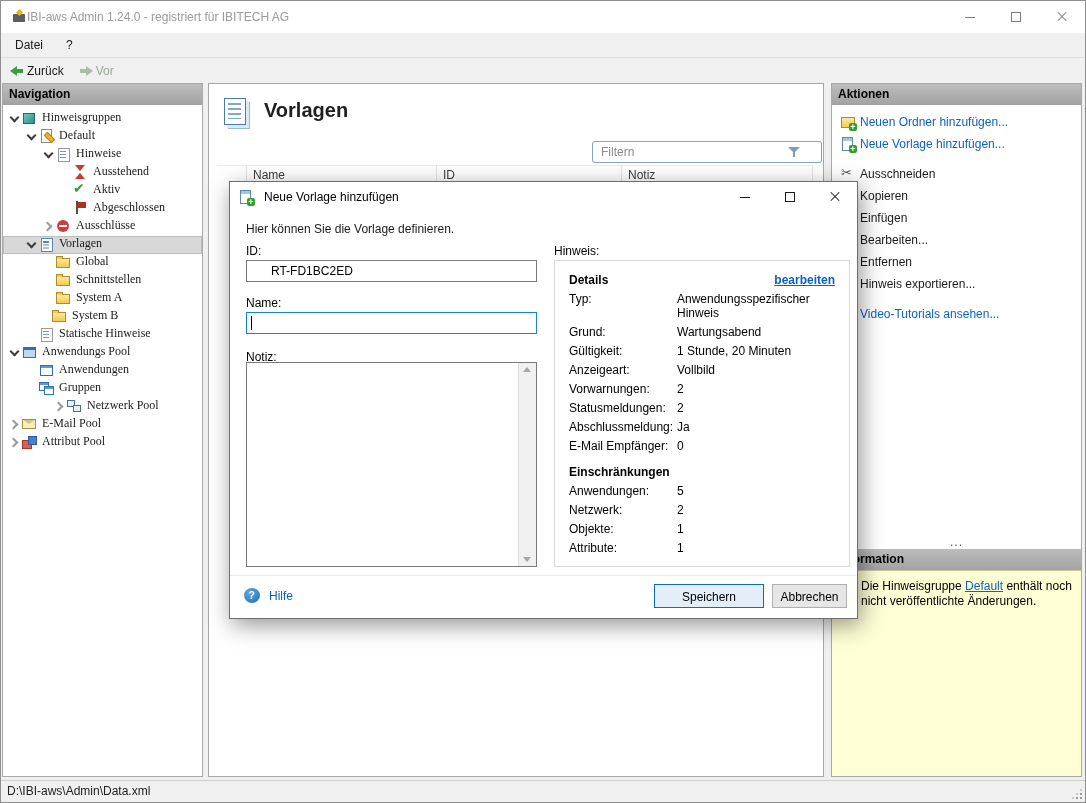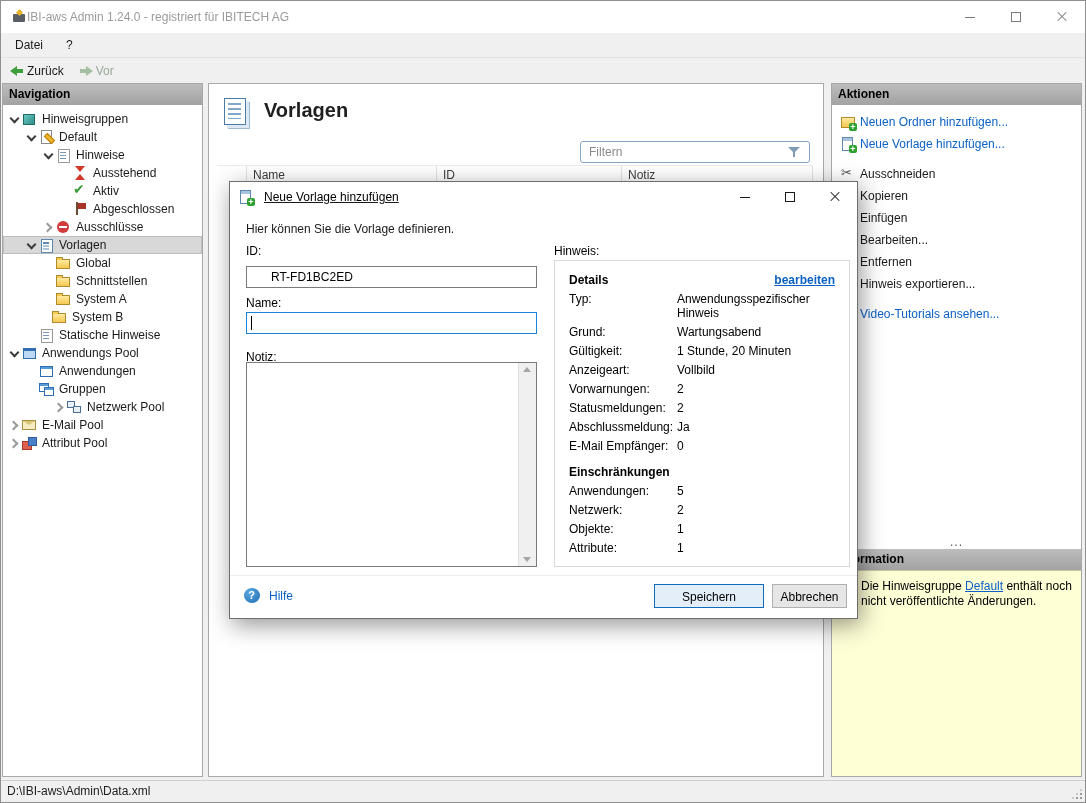--- a/index.html
+++ b/index.html
@@ -34,21 +34,21 @@
   .arrow-back::after{content:"";position:absolute;left:8px;top:5px;width:6px;height:4px;background:#3c9e3c;}
   .arrow-fwd::before{content:"";position:absolute;right:1px;top:2px;border-top:5px solid transparent;border-bottom:5px solid transparent;border-left:7px solid #a4bfa4;}
   .arrow-fwd::after{content:"";position:absolute;left:2px;top:5px;width:6px;height:4px;background:#a4bfa4;}
 
   
   .workspace{position:absolute;top:82px;left:0;width:1086px;height:699px;background:#f0f0f0;}
   .panel-header{height:21px;line-height:21px;background:linear-gradient(#bdbdbd,#a2a2a2);color:#000;font-weight:bold;padding:0 6px;box-sizing:border-box;}
 
   .nav-panel{position:absolute;left:1px;top:0;width:201px;height:694px;background:#fff;border:1px solid #a8a8a8;box-sizing:border-box;}
   .tree{padding-top:5px;}
-  .tree-row{display:flex;align-items:center;height:18px;white-space:nowrap;}
+  .tree-row{display:flex;align-items:flex-start;height:18px;white-space:nowrap;font-family:Liberation Serif, serif;}
   .tree-row.selected{background:#d8d8d8;box-shadow:inset 0 0 0 1px #bdbdbd;}
   .expander{flex:0 0 14px;height:16px;position:relative;display:inline-block;}
   .expander.open::before{content:"";position:absolute;left:4px;top:4px;width:5px;height:5px;border-right:2px solid #3c3c3c;border-bottom:2px solid #3c3c3c;transform:rotate(45deg);}
   .expander.closed::before{content:"";position:absolute;left:3px;top:5px;width:5px;height:5px;border-right:2px solid #9a9a9a;border-bottom:2px solid #9a9a9a;transform:rotate(-45deg);}
   .tree-label{margin-left:1px;}
 
   
   .ticon{width:16px;height:16px;position:relative;display:inline-block;flex:0 0 16px;margin-right:4px;}
   .ic-cube::before{content:"";position:absolute;left:2px;top:3px;width:10px;height:9px;background:linear-gradient(135deg,#6cc8c0,#2e8f89);border:1px solid #1f6b66;}
   .ic-page-edit::before{content:"";position:absolute;left:3px;top:1px;width:9px;height:12px;background:#fff;border:1px solid #8a8a8a;}
@@ -105,21 +105,21 @@
   
   .main-panel{position:absolute;left:207px;top:0;width:616px;height:694px;background:#fff;border:1px solid #a8a8a8;box-sizing:border-box;}
   .main-header{position:absolute;left:12px;top:10px;display:flex;align-items:center;}
   .ic-vorlagen-big{position:relative;width:30px;height:32px;}
   .ic-vorlagen-big::before{content:"";position:absolute;left:3px;top:4px;width:20px;height:25px;background:#fff;border:1px solid #4a7ba6;box-shadow:3px 3px 0 #dce9f4,4px 4px 0 #9dbad3;}
   .ic-vorlagen-big::after{content:"";position:absolute;left:7px;top:9px;width:13px;height:16px;background:repeating-linear-gradient(to bottom,#7fa8cc 0 2px,transparent 2px 5px);}
   .main-title{margin-left:13px;font-size:20px;font-weight:bold;color:#1f1f1f;}
   .filter-input{position:absolute;left:368px;top:57px;width:230px;height:22px;box-sizing:border-box;border:1px solid #86a7c4;border-radius:3px;padding:0 26px 0 8px;font-family:"Liberation Sans",sans-serif;font-size:12px;color:#333;background:#fff;}
   .filter-input::placeholder{color:#8a8a8a;}
   .filter-wrap{position:absolute;left:368px;top:57px;width:230px;height:22px;}
-  .filter-wrap .filter-input{position:absolute;left:3px;top:0;width:230px;}
+  .filter-wrap .filter-input{position:absolute;left:15px;top:0;width:230px;}
   .table-header{position:absolute;left:8px;right:10px;top:81px;height:20px;display:flex;border-bottom:1px solid #d0d0d0;border-top:1px solid #ececec;}
   .th{line-height:19px;padding-left:6px;color:#3c3c3c;border-right:1px solid #e4e4e4;box-sizing:border-box;}
   .th-icon{width:30px;}
   .th-name{width:190px;}
   .th-id{width:185px;}
   .th-notiz{flex:1;}
   .table-body{position:absolute;left:8px;right:10px;top:102px;bottom:8px;background:#fff;}
 
   
   .right-panel{position:absolute;left:830px;top:0;width:251px;height:694px;display:flex;flex-direction:column;border:1px solid #a8a8a8;box-sizing:border-box;background:#7dd3fc;}
@@ -134,21 +134,21 @@
   .info-link{color:#0b61c4;text-decoration:underline;cursor:pointer;}
 
   
   .statusbar{position:absolute;left:0;bottom:0;width:100%;height:22px;background:#f0f0f0;border-top:1px solid #cfcfcf;box-sizing:border-box;}
   .status-text{line-height:21px;margin-left:6px;color:#222;}
   .grip{position:absolute;right:3px;bottom:3px;width:12px;height:12px;}
   .grip::before{content:"";position:absolute;right:0;bottom:0;width:2px;height:2px;background:#9a9a9a;box-shadow:-4px 0 #9a9a9a,-8px 0 #c9c9c9,0 -4px #9a9a9a,-4px -4px #c9c9c9,0 -8px #c9c9c9;}
 
   
   .dialog{position:absolute;left:228px;top:180px;width:629px;height:438px;background:#fff;border:1px solid #6e6e6e;box-shadow:3px 6px 22px rgba(0,0,0,.42);z-index:50;box-sizing:border-box;}
-  .dlg-titlebar{position:absolute;left:0;top:0;right:0;height:30px;background:#fff;display:flex;align-items:center;text-decoration:underline;}
+  .dlg-titlebar{position:absolute;left:0;top:0;right:0;height:30px;background:#fff;display:flex;align-items:center;}
   .dlg-titlebar .ticon{margin-left:8px;}
   .dlg-title{margin-left:6px;color:#000;}
   .dlg-controls{position:absolute;right:0;top:0;height:30px;display:flex;}
   .dlg-btn{width:45px;height:29px;position:relative;background:transparent;border:none;}
   .dlg-btn.glyph-min::before{top:15px;}
   .dlg-btn.glyph-max::before{top:10px;}
   .dlg-btn.glyph-close::before,.dlg-btn.glyph-close::after{top:14px;}
   .dlg-desc{position:absolute;left:16px;top:40px;}
   .fld-label{position:absolute;color:#000;}
   .txt-input{position:absolute;height:22px;width:291px;box-sizing:border-box;border:1px solid #7a7a7a;padding:0 5px;font-family:"Liberation Sans",sans-serif;font-size:12px;color:#000;background:#fff;}
@@ -391,21 +391,21 @@
       <div class="dlg-controls">
         <button class="dlg-btn glyph-min dark"></button>
         <button class="dlg-btn glyph-max dark"></button>
         <button class="dlg-btn glyph-close dark"></button>
       </div>
     </div>
 
     <div class="dlg-desc">Hier können Sie die Vorlage definieren.</div>
 
     <span class="fld-label" style="left:16px;top:62px;">ID:</span>
-    <input class="txt-input" style="left: 16px; top: 84px; padding-left: 24px;" type="text" value="RT-FD1BC2ED">
+    <input class="txt-input" style="left: 16px; top: 78px; padding-left: 24px;" type="text" value="RT-FD1BC2ED">
 
     <span class="fld-label" style="left:16px;top:114px;">Name:</span>
     <input class="txt-input focused" style="left: 16px; top: 130px;" type="text" value="">
     <span class="caret"></span>
 
     <span class="fld-label" style="left:16px;top:168px;">Notiz:</span>
     <div class="notiz-box">
       <div class="vsb">
         <span class="sb-up"></span>
         <span class="sb-down"></span>

